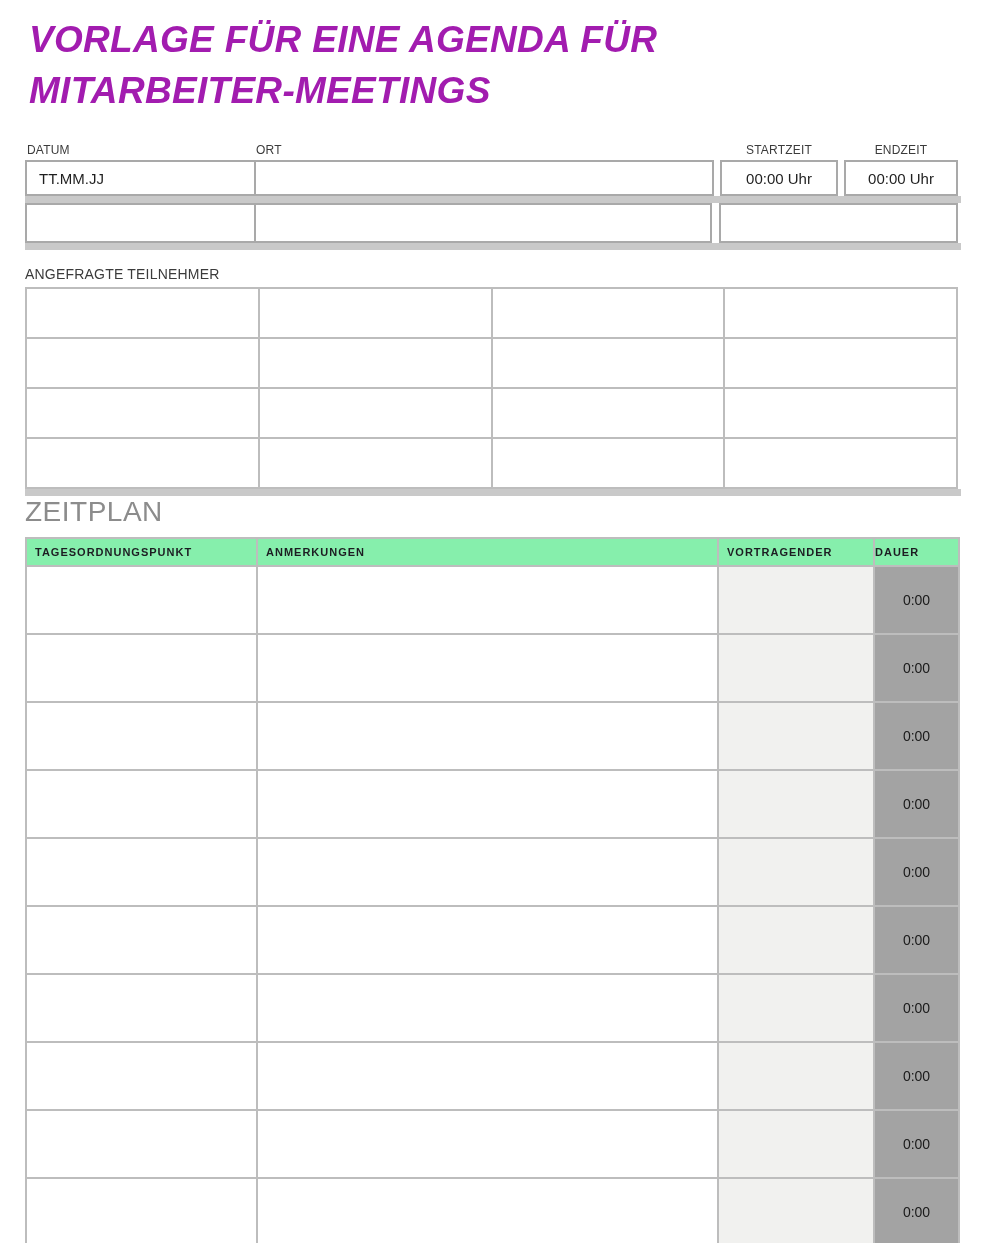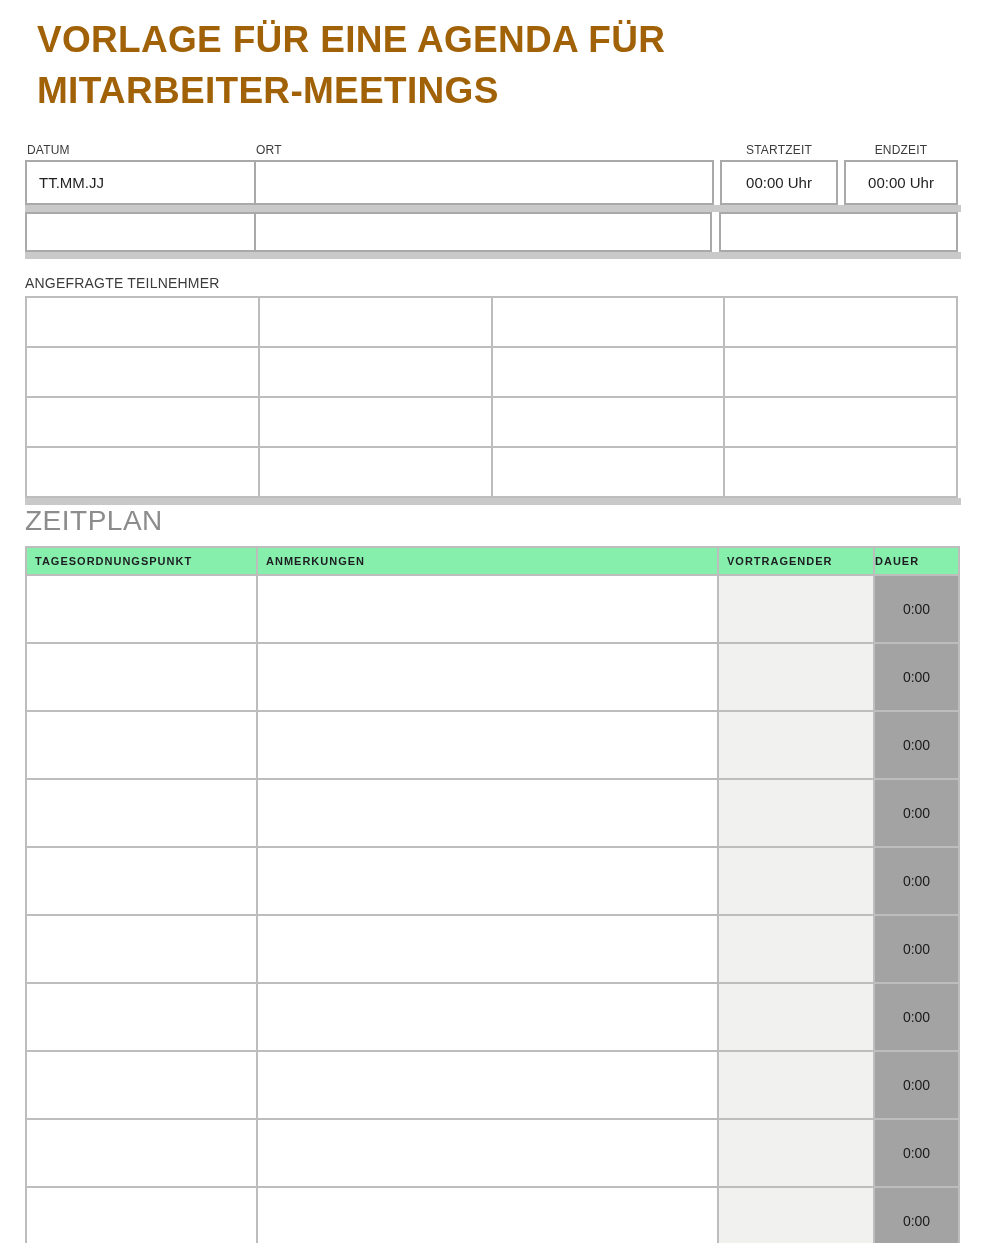--- a/index.html
+++ b/index.html
@@ -5,36 +5,36 @@
   html,body{margin:0;padding:0;}
   body{
     width:985px;height:1243px;background:#ffffff;overflow:hidden;
     font-family:"Liberation Sans", sans-serif;color:#222;
     -webkit-font-smoothing:antialiased;
   }
   .page{padding-left:25px;padding-right:27px;}
 
   
   .title{
-    margin:14px 0 0 12px;
+    margin:14px 0 0 4px;
     font-size:37px;line-height:51px;font-weight:bold;
-    color:#a16207;letter-spacing:0.3px;
+    color:#a21caf;letter-spacing:0.3px;font-style:italic;
   }
   .title div{white-space:nowrap;}
 
   
   .meta-labels{display:flex;align-items:flex-end;font-size:12px;color:#3b3b3b;letter-spacing:0.2px;}
   .meta-labels .lab{padding-left:2px;box-sizing:border-box;}
   .meta-row{display:flex;}
   .fieldbox{
     border:2px solid #A9A9A9;box-sizing:border-box;background:#fff;
     display:flex;align-items:center;font-size:15px;color:#1f1f1f;
   }
   .labels-1{margin-top:27px;margin-bottom:3px;}
-  .boxes-1 .fieldbox{height:45px;}
+  .boxes-1 .fieldbox{height:36px;}
   .labels-2{margin-top:7px;margin-bottom:3px;}
   .boxes-2 .fieldbox{height:40px;}
 
   .w-datum{flex:0 0 231px;}
   .w-ort{flex:1 1 auto;margin-left:-2px;}
   .w-start{flex:0 0 118px;margin-left:6px;}
   .w-end{flex:0 0 114px;margin-left:6px;}
   .w-moderator{flex:0 0 231px;}
   .w-kontakt{flex:1 1 auto;margin-left:-2px;}
   .w-telefon{flex:0 0 239px;margin-left:7px;}

